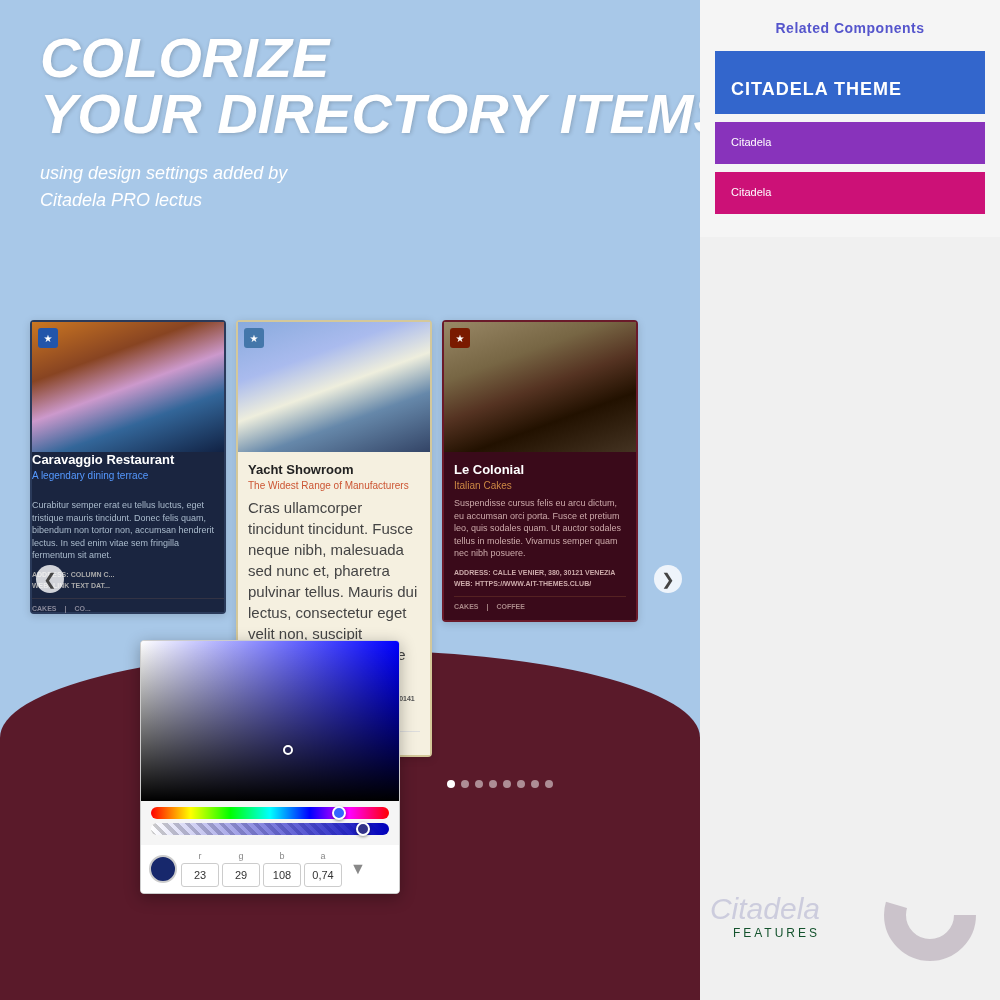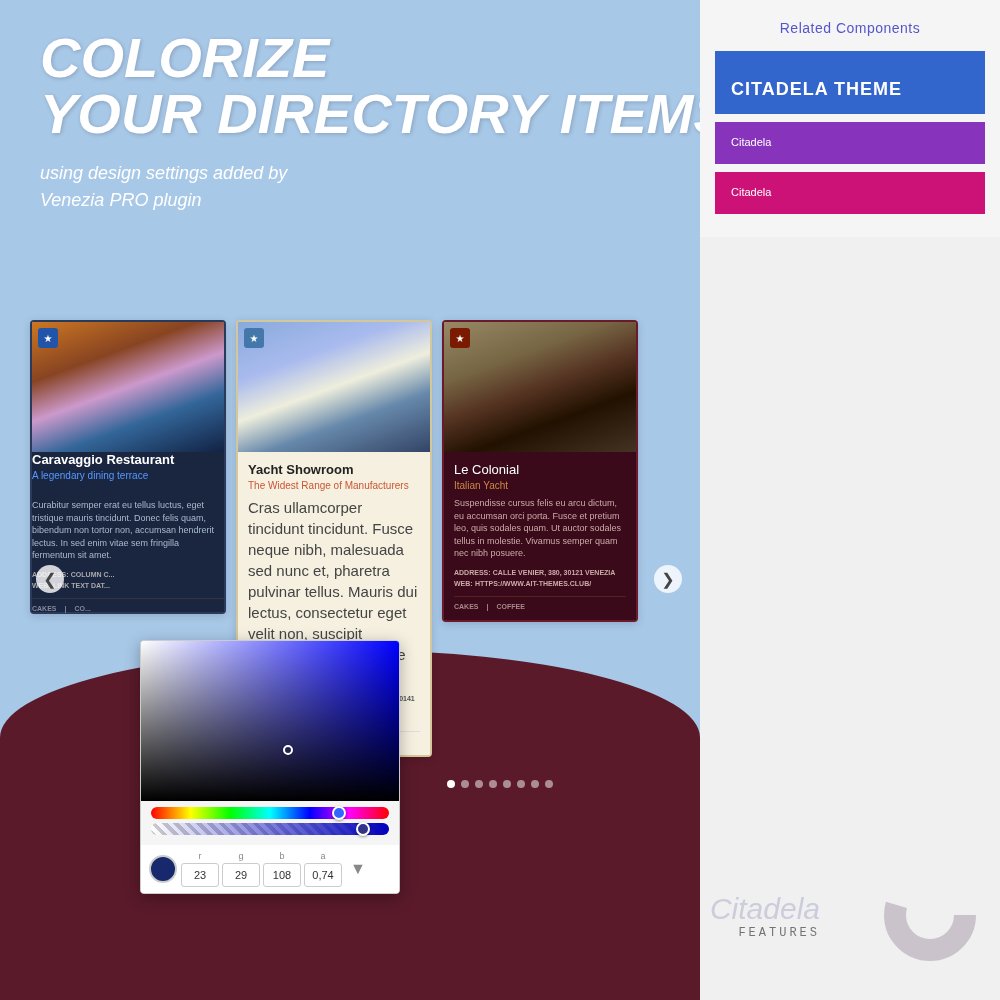--- a/index.html
+++ b/index.html
@@ -57,21 +57,21 @@
       position: absolute;
       top: 0; right: 0;
       width: 300px;
       background: #f5f5f5;
       z-index: 10;
       padding: 20px 15px 15px 15px;
     }
     .related-title {
       color: #5555cc;
       font-size: 14px;
-      font-weight: 400;
+      font-weight: 700;
       margin-bottom: 15px;
       text-align: center;
       letter-spacing: 0.5px;
     }
     .related-btn {
       display: block;
       width: 100%;
       padding: 14px 16px;
       margin-bottom: 8px;
       text-align: left;
@@ -143,21 +143,21 @@
     .card2 .card-text { font-size: 15px; color: #444; line-height: 1.4; margin-bottom: 8px; }
     .card2 .card-meta { font-size: 8px; color: #666; margin-bottom: 2px; }
     .card2 .card-meta span { font-weight: 700; color: #555; text-transform: uppercase; font-size: 7px; }
     .card2 .card-link { color: #cc5533; font-size: 8px; }
     .card2 .card-tags { display: flex; gap: 8px; margin-top: 8px; padding-top: 6px; border-top: 1px solid #ddd; }
     .card2 .card-tags span { font-size: 7px; text-transform: uppercase; color: #888; font-weight: 700; }
 
     
     .card3 { border: 2px solid #6a1a2a; }
     .card3 .card-body { background: #3a0a1a; color: white; padding: 10px; }
-    .card3 .card-title { font-size: 13px; font-weight: 400; color: white; margin-bottom: 3px; }
+    .card3 .card-title { font-size: 13px; font-weight: 700; color: white; margin-bottom: 3px; }
     .card3 .card-subtitle { font-size: 10px; color: #cc8844; margin-bottom: 6px; }
     .card3 .card-text { font-size: 9px; color: #ccaaaa; line-height: 1.4; margin-bottom: 8px; }
     .card3 .card-meta { font-size: 8px; color: #aa8888; margin-bottom: 2px; }
     .card3 .card-meta span { font-weight: 700; color: #ccaaaa; text-transform: uppercase; font-size: 7px; }
     .card3 .card-link { color: #dd9955; font-size: 8px; }
     .card3 .card-tags { display: flex; gap: 8px; margin-top: 8px; padding-top: 6px; border-top: 1px solid #552222; }
     .card3 .card-tags span { font-size: 7px; text-transform: uppercase; color: #aa8888; font-weight: 700; }
 
     .star-badge {
       position: absolute;
@@ -361,21 +361,21 @@
 <div class="dark-shape"></div>
 <div class="right-panel"></div>
 
 <div class="headline">
   <h1>
     <span>COLORIZE</span><br>
     <span>YOUR DIRECTORY ITEMS</span>
   </h1>
   <p>
     <span>using design settings added by</span><br>
-    <span>Venezia PRO plugin</span>
+    <span>Citadela PRO lectus</span>
   </p>
 </div>
 
 <div class="related-panel">
   <div class="related-title">Related Components</div>
   <button class="related-btn btn-blue">
     <span class="small-label">&nbsp;</span>
     <span class="big-label">CITADELA THEME</span>
   </button>
   <button class="related-btn btn-purple">
@@ -432,21 +432,21 @@
         <span>YACHT DEALERS</span>
       </div>
     </div>
   </div>
 
   <div class="card card3">
     <div class="star-badge" style="background:#7a1a00;">★</div>
     <div class="card-img-placeholder img-cafe"></div>
     <div class="card-body">
       <div class="card-title">Le Colonial</div>
-      <div class="card-subtitle">Italian Yacht</div>
+      <div class="card-subtitle">Italian Cakes</div>
       <div class="card-text">Suspendisse cursus felis eu arcu dictum, eu accumsan orci porta. Fusce et pretium leo, quis sodales quam. Ut auctor sodales tellus in molestie. Vivamus semper quam nec nibh posuere.</div>
       <div class="card-meta">
         <span>ADDRESS:</span>
         <span>Calle Venier, 380, 30121 Venezia</span>
       </div>
       <div class="card-meta">
         <span>WEB:</span>
         <span class="card-link">https://www.ait-themes.club/</span>
       </div>
       <div class="card-tags">
@@ -506,19 +506,19 @@
         <span class="rgba-label">a</span>
         <input class="rgba-input" type="text" value="0,74" style="">
       </div>
     </div>
     <div class="picker-arrow">▼</div>
   </div>
 </div>
 
 <div style="position:absolute; bottom:60px; right:180px; z-index:10; text-align:right;">
   <div style="font-size:30px; color:#ccccdd; font-style:italic;">Citadela</div>
-  <div style="font-size:12px; color:#737373; letter-spacing:3px; text-transform:uppercase;font-family:Liberation Mono, monospace;">FEATURES</div>
+  <div style="font-size:12px; color:#14532d; letter-spacing:3px; text-transform:uppercase;">FEATURES</div>
 </div>
 
 <svg class="swirl-logo" viewBox="0 0 120 120" xmlns="http://www.w3.org/2000/svg">
   <circle cx="70" cy="55" r="35" fill="none" stroke="#998899" stroke-width="22" stroke-dasharray="120 220" stroke-dashoffset="0" opacity="0.7"></circle>
   <circle cx="50" cy="65" r="25" fill="none" stroke="#776677" stroke-width="18" stroke-dasharray="80 160" stroke-dashoffset="80" opacity="0.6"></circle>
 </svg>
 
 </body></html>

